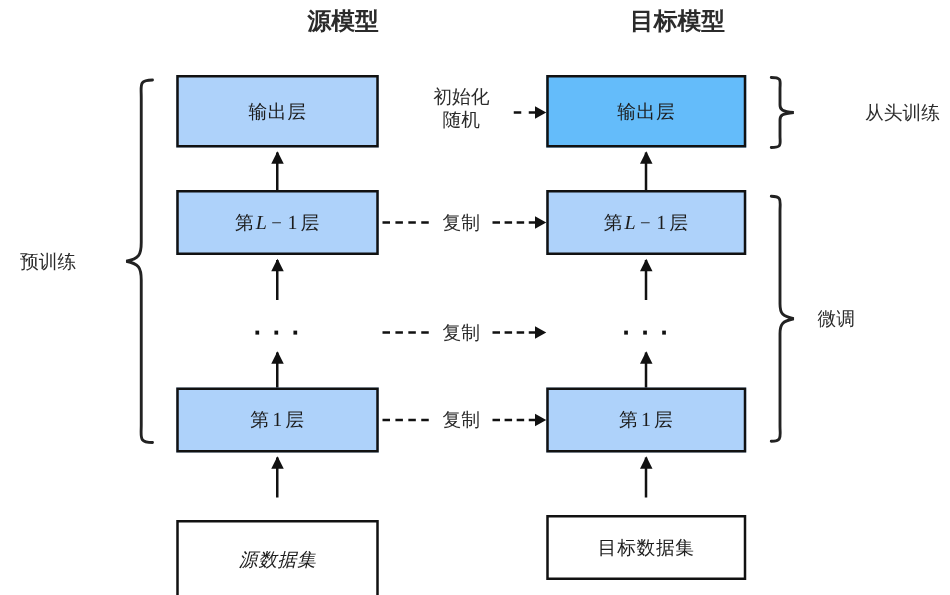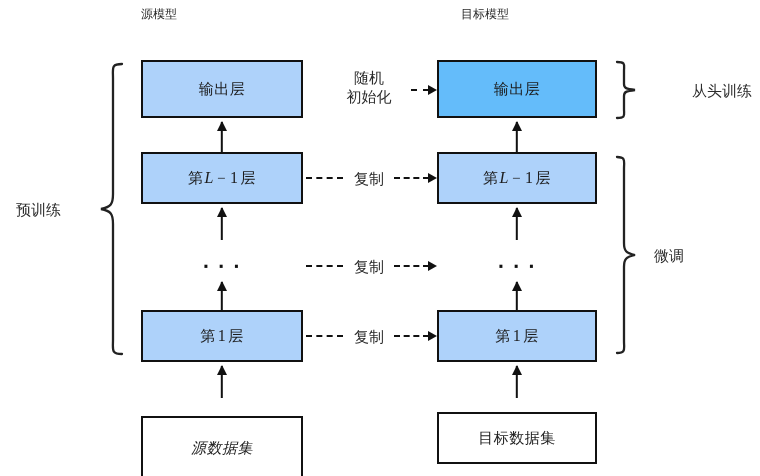--- a/index.html
+++ b/index.html
@@ -15,25 +15,26 @@
     position: relative;
     width: 760px;
     height: 476px;
     background: #ffffff;
     overflow: hidden;
   }
 
   
   .col-title {
     position: absolute;
-    font-size: 12px;
+    font-size: 19px;
     line-height: 1;
     color: #2b2b2b;
-    text-align: left;
-    white-space: nowrap;
+    text-align: right;
+    white-space: nowrap;
+    font-weight: bold;
   }
 
   
   .box {
     position: absolute;
     box-sizing: border-box;
     border: 2.2px solid #111111;
     display: flex;
     align-items: center;
     justify-content: center;
@@ -133,21 +134,21 @@
     white-space: nowrap;
     line-height: 1;
   }
 </style>
 </head>
 <body>
 
 <div id="canvas">
 
   <div class="col-title" style="left:141px; top:8px; width:162px;">源模型</div>
-  <div class="col-title" style="left:461px; top:8px; width:160px;">目标模型</div>
+  <div class="col-title" style="left:420px; top:8px; width:160px;">目标模型</div>
 
   <div class="box light" style="left:141px; top:60px; width:162px; height:58px;">
     <span>输出层</span>
   </div>
 
   <div class="varrow" style="left:222px; top:122px; height:36px;">
     <div class="shaft" style="height:36px;"></div>
     <div class="head"></div>
   </div>
 
@@ -212,22 +213,22 @@
   <div class="varrow" style="left:517px; top:366px; height:32px;">
     <div class="shaft" style="height:32px;"></div>
     <div class="head"></div>
   </div>
 
   <div class="box plain" style="left:437px; top:412px; width:160px; height:52px;">
     <span>目标数据集</span>
   </div>
 
   <div class="mid-label" style="left:330px; top:68px; width:78px; text-align:center;">
+    <div>初始化</div>
     <div>随机</div>
-    <div>初始化</div>
   </div>
   <div class="dashseg" style="left:411px; top:89px; width:18px;"></div>
   <div class="dasharrowhead" style="left:428px; top:90px;"></div>
 
   <div class="dashseg" style="left:306px; top:177px; width:37px;"></div>
   <div class="mid-label" style="left:344px; top:169px; width:50px; text-align:center;">复制</div>
   <div class="dashseg" style="left:394px; top:177px; width:35px;"></div>
   <div class="dasharrowhead" style="left:428px; top:178px;"></div>
 
   <div class="dashseg" style="left:306px; top:265px; width:37px;"></div>

